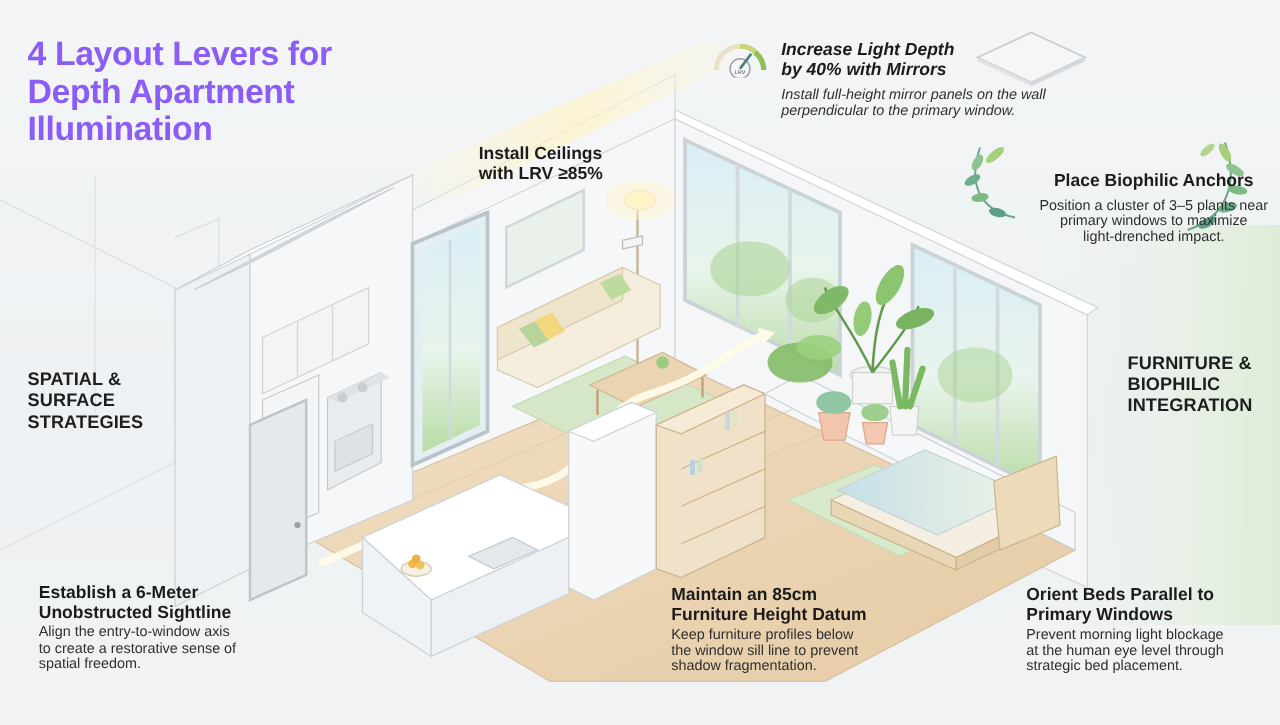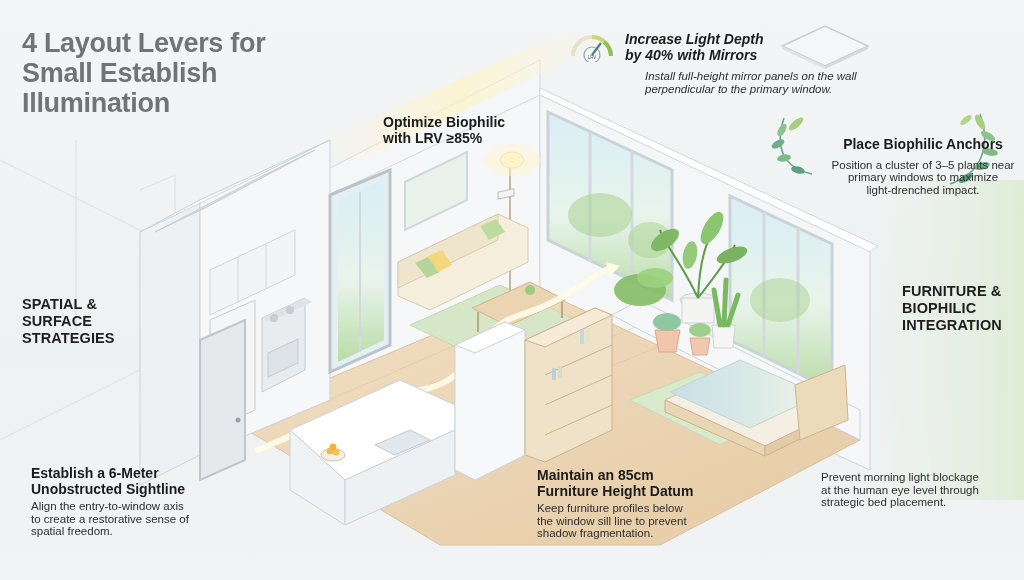--- a/index.html
+++ b/index.html
@@ -7,21 +7,21 @@
     width: 1024px; height: 580px; overflow: hidden; position: relative;
     background: linear-gradient(180deg, #f3f5f6 0%, #eef1f3 60%, #f1f3f4 100%);
     font-family: "Liberation Sans", "DejaVu Sans", sans-serif;
     color: #1c1c1c;
   }
   .canvas { position: absolute; inset: 0; }
   .illus { position: absolute; left: 0; top: 0; width: 1024px; height: 580px; }
   .title {
     position: absolute; left: 22px; top: 28px; margin: 0;
     font-size: 27px; line-height: 30px; font-weight: bold; letter-spacing: -0.3px;
-    color: #737373;
+    color: #8b5cf6;
   }
   .title span { display: block; }
   .section-label {
     position: absolute; font-weight: bold; font-size: 14.5px; line-height: 17px;
     letter-spacing: 0.1px; color: #1e1e1e;
   }
   .section-label span { display: block; }
   .lever { position: absolute; }
   .lever .head { font-weight: bold; font-size: 14px; line-height: 15.5px; color: #1b1b1b; }
   .lever .head span { display: block; }
@@ -214,56 +214,56 @@
       <polygon points="665,400 735,368 835,412 765,446" fill="#f4efe2" stroke="#d3c5a6"></polygon>
       <polygon points="670,392 740,360 820,395 750,428" fill="url(#bedBlanket)" stroke="#c4d3d6"></polygon>
       <polygon points="665,400 765,446 765,456 665,412" fill="#e8d6b5" stroke="#ccb48c"></polygon>
       <polygon points="765,446 835,412 835,422 765,456" fill="#e2cca8" stroke="#ccb48c"></polygon>
       <polygon points="795,385 845,365 848,420 800,440" fill="#ecdbbb" stroke="#cdb48c"></polygon>
     </g>
   </svg>
 
   <h1 class="title">
     <span>4 Layout Levers for</span>
-    <span>Small Establish</span>
+    <span>Depth Apartment</span>
     <span>Illumination</span>
   </h1>
 
   <div class="section-label" style="left:22px; top:296px;">
     <span>SPATIAL &amp;</span>
     <span>SURFACE</span>
     <span>STRATEGIES</span>
   </div>
   <div class="section-label" style="left:902px; top:283px;">
     <span>FURNITURE &amp;</span>
     <span>BIOPHILIC</span>
     <span>INTEGRATION</span>
   </div>
 
   <div class="lever" style="left:383px; top:115px;">
     <div class="head">
-      <span>Optimize Biophilic</span>
+      <span>Install Ceilings</span>
       <span>with LRV ≥85%</span>
     </div>
   </div>
 
   <svg style="position:absolute; left:568px; top:26px;" width="48" height="36" viewBox="0 0 48 36">
     <path d="M5 30 A19 19 0 0 1 43 30" stroke="#e9e2c6" stroke-width="4" fill="none"></path>
     <path d="M24 11 A19 19 0 0 1 43 30" stroke="#c9d77a" stroke-width="4" fill="none"></path>
     <path d="M36 16 A19 19 0 0 1 43 30" stroke="#8fbf5a" stroke-width="4" fill="none"></path>
     <circle cx="24" cy="29" r="8" fill="#f4f6f7" stroke="#9aa3aa" stroke-width="1.2"></circle>
     <line x1="24" y1="29" x2="33" y2="17" stroke="#4f7f86" stroke-width="2.2"></line>
     <text x="24" y="33" font-size="4.5" text-anchor="middle" fill="#555" font-family="Liberation Sans, sans-serif">LRV</text>
   </svg>
   <div class="lever" style="left:625px; top:32px;font-style:italic;">
     <div class="head">
       <span>Increase Light Depth</span>
       <span>by 40% with Mirrors</span>
     </div>
-    <div class="body" style="margin-top:7px;margin-left:20px;">
+    <div class="body" style="margin-top:7px;">
       <span>Install full-height mirror panels on the wall</span>
       <span>perpendicular to the primary window.</span>
     </div>
   </div>
   <svg style="position:absolute; left:780px; top:24px;" width="90" height="46" viewBox="0 0 90 46">
     <polygon points="2,22 45,2 88,22 45,42" fill="#f5f6f7" stroke="#c9ced2" stroke-width="1.5"></polygon>
     <polygon points="2,22 45,42 45,45 2,25" fill="#dfe3e6"></polygon>
     <polygon points="45,42 88,22 88,25 45,45" fill="#d4d9dd"></polygon>
   </svg>
 
@@ -313,20 +313,24 @@
       <span>Furniture Height Datum</span>
     </div>
     <div class="body">
       <span>Keep furniture profiles below</span>
       <span>the window sill line to prevent</span>
       <span>shadow fragmentation.</span>
     </div>
   </div>
 
   <div class="lever" style="left:821px; top:468px;">
+    <div class="head">
+      <span>Orient Beds Parallel to</span>
+      <span>Primary Windows</span>
+    </div>
     <div class="body">
       <span>Prevent morning light blockage</span>
       <span>at the human eye level through</span>
       <span>strategic bed placement.</span>
     </div>
   </div>
 
 </div>
 
 </body></html>

